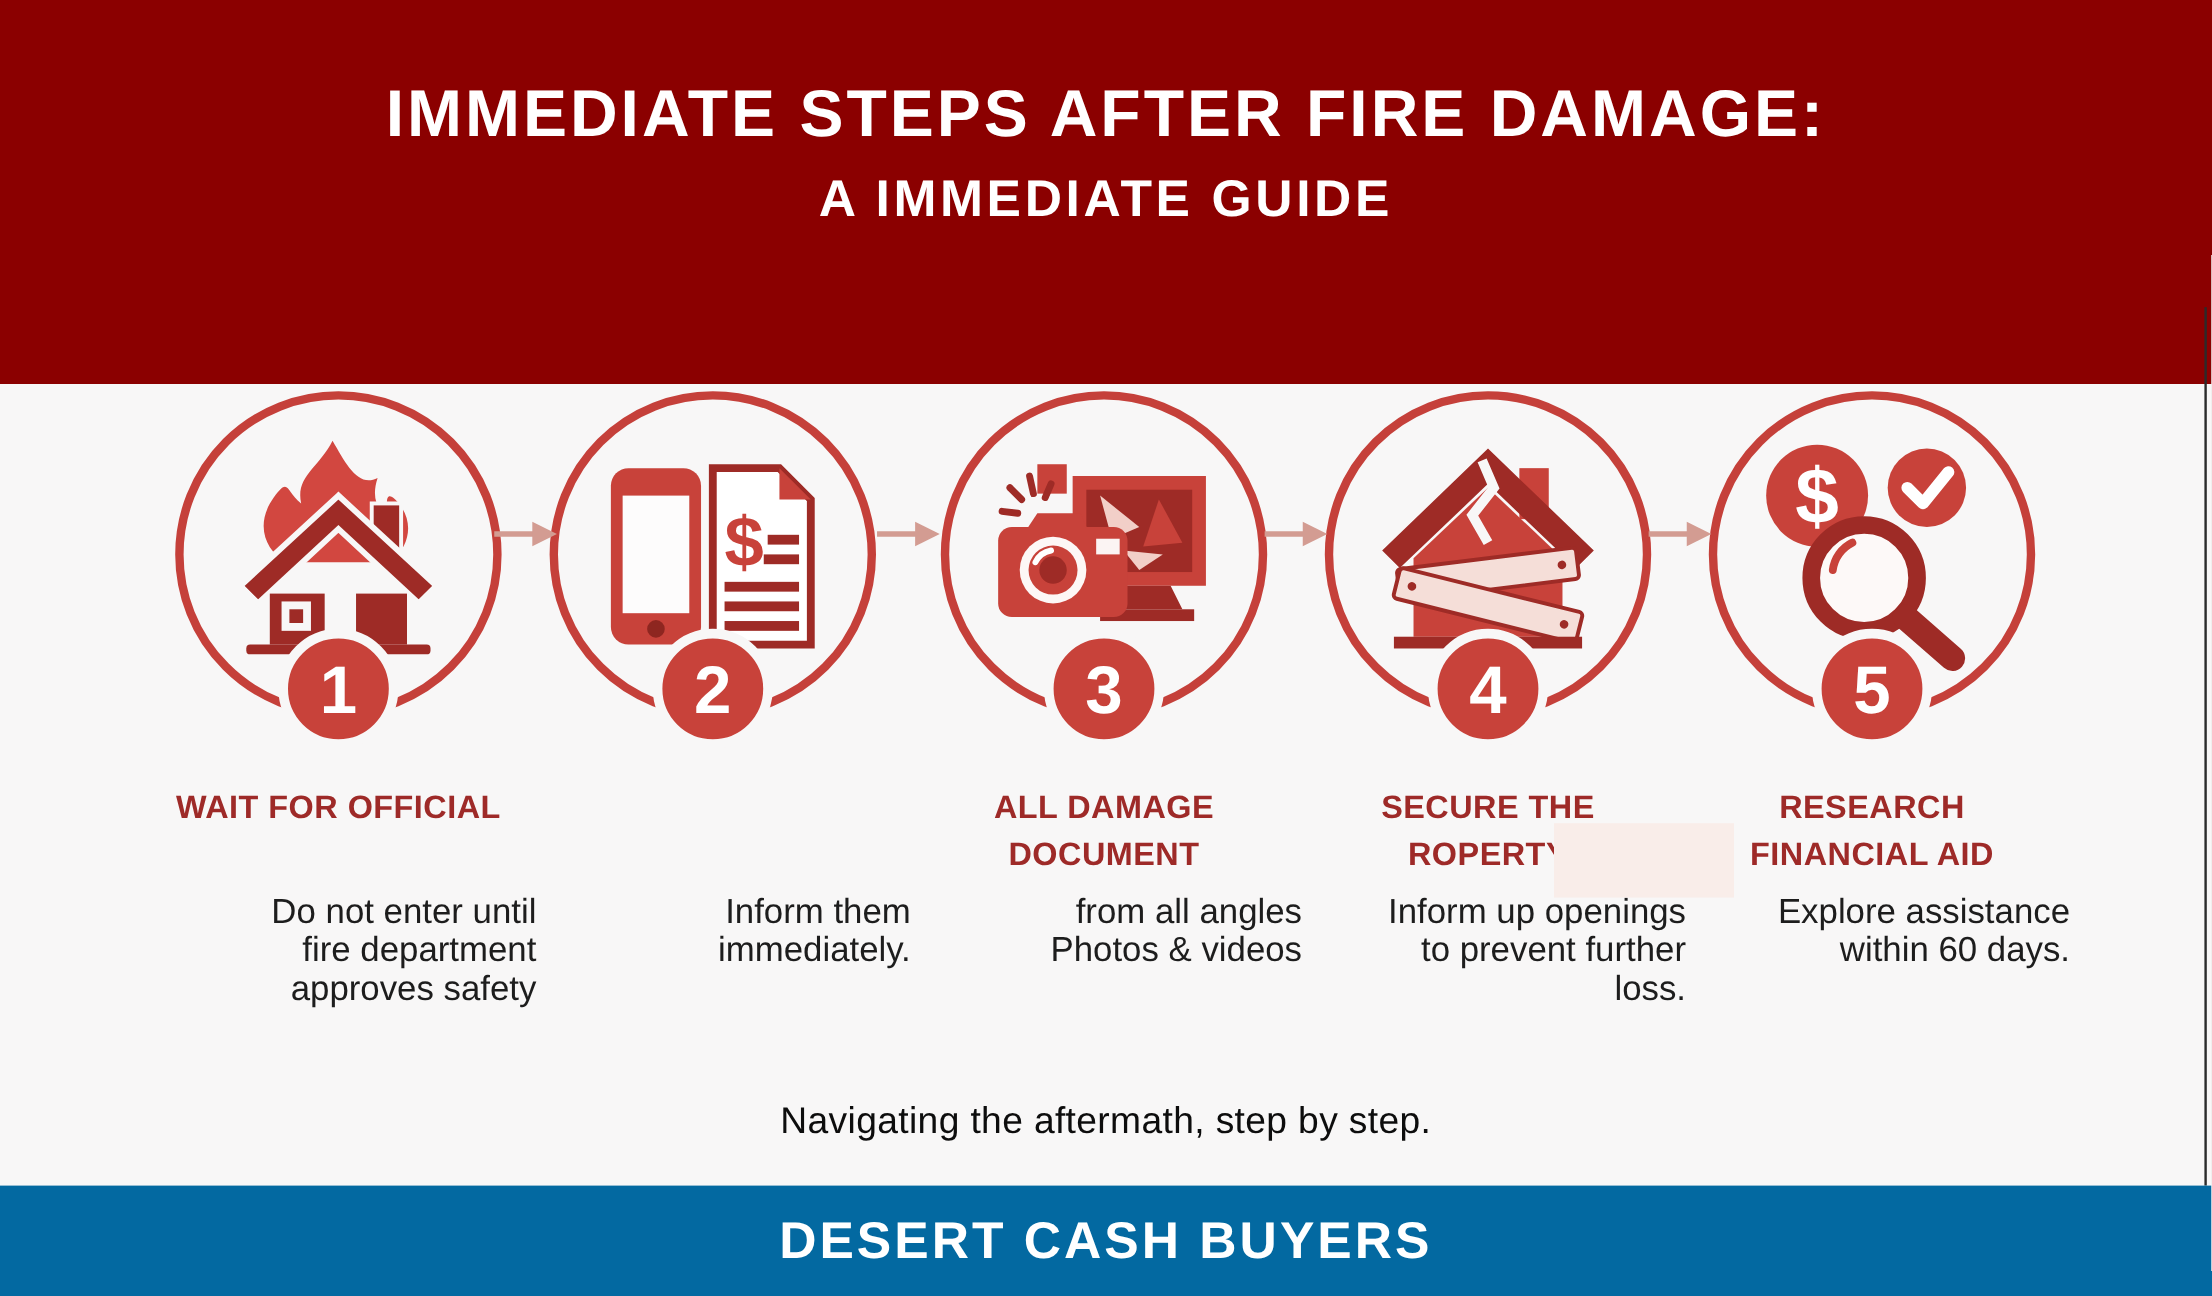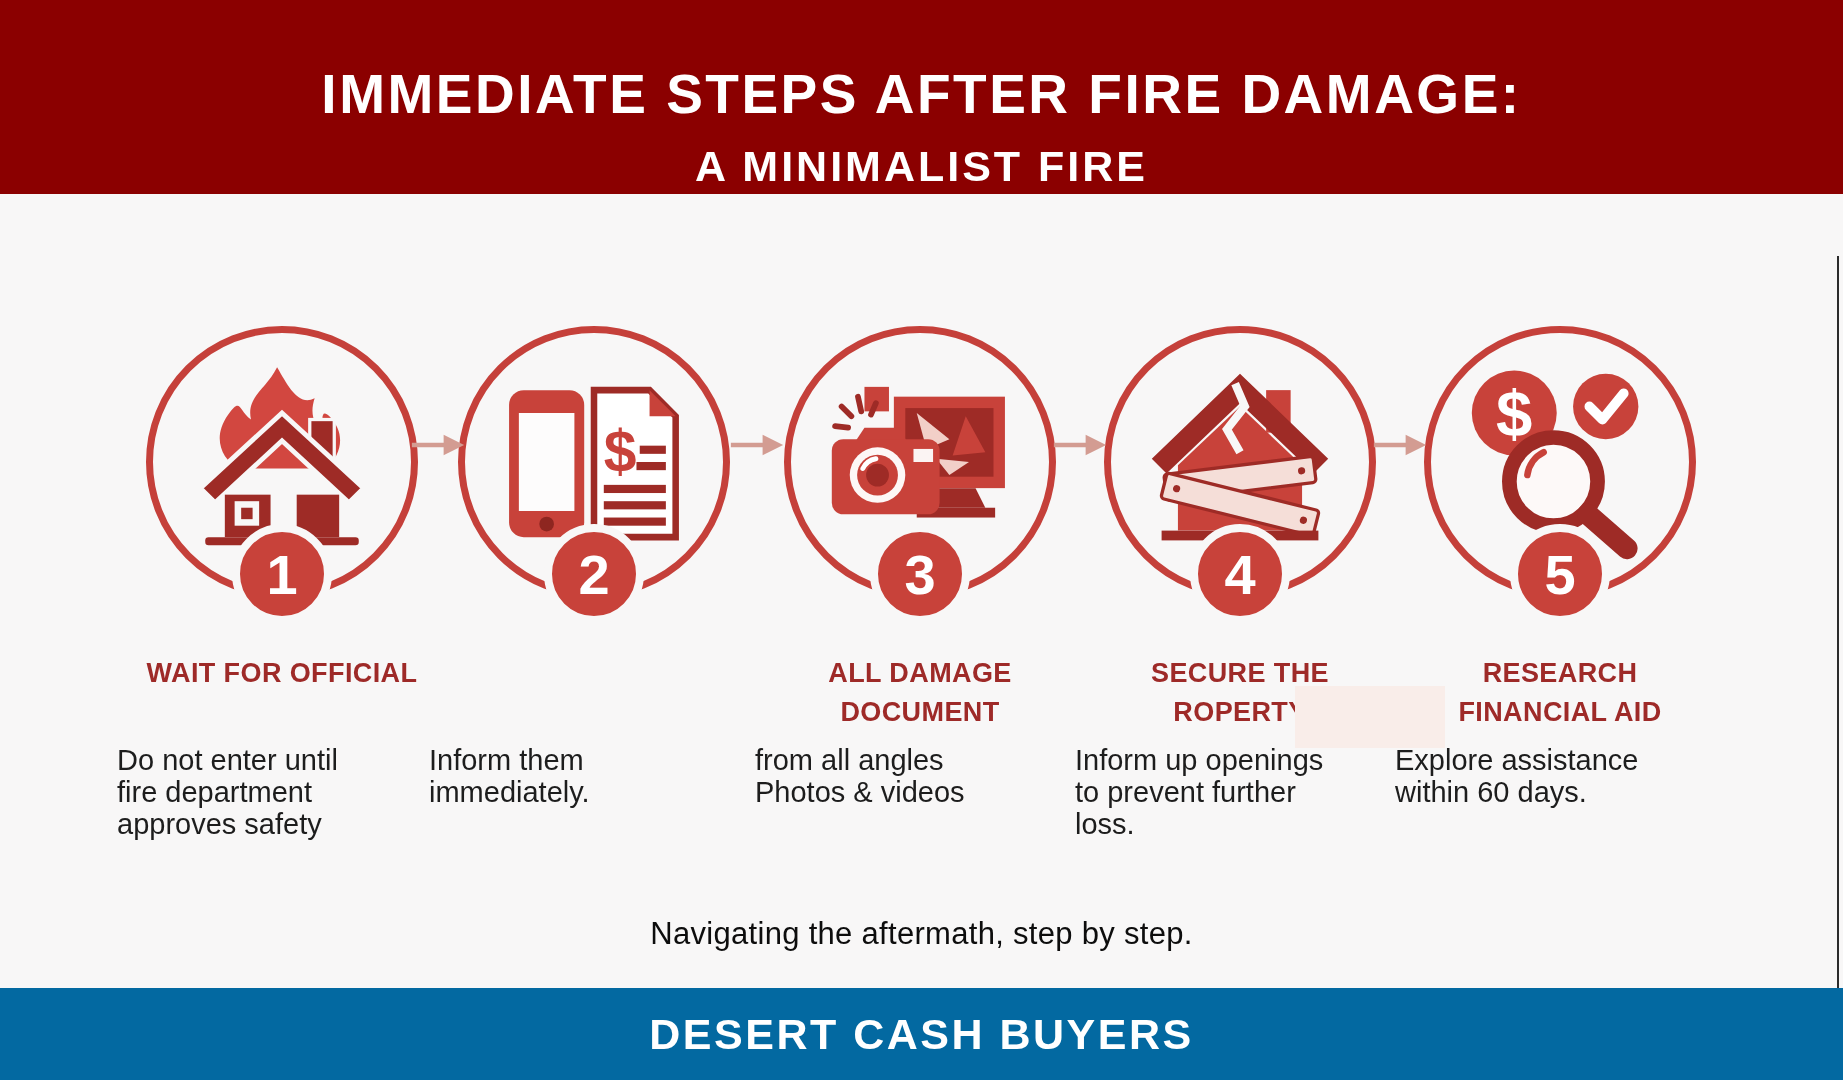--- a/index.html
+++ b/index.html
@@ -8,21 +8,21 @@
     width: 1843px;
     height: 1080px;
     background: #F8F7F7;
     overflow: hidden;
     font-family: "Liberation Sans", sans-serif;
   }
 
   
   .header {
     position: absolute; top: 0; left: 0;
-    width: 100%; height: 194px;
+    width: 100%; height: 320px;
     background: #8B0000;
     color: #FFFFFF;
     text-align: center;
   }
   .header .title {
     padding-top: 62px;
     font-size: 55px;
     font-weight: bold;
     letter-spacing: 2.5px;
   }
@@ -79,21 +79,21 @@
     color: #9E2A28;
     font-size: 27px;
     font-weight: bold;
     letter-spacing: 0.4px;
     line-height: 39px;
   }
   .step-desc {
     position: absolute;
     left: 5px; top: 488px;
     width: 330px;
-    text-align: left;
+    text-align: right;
     color: #1D1D1D;
     font-size: 29px;
     line-height: 32px;
   }
 
   
   .arrow {
     position: absolute;
     top: 430px;
     width: 56px; height: 30px;
@@ -141,21 +141,21 @@
     letter-spacing: 2.5px;
   }
 </style>
 </head>
 <body>
 
 <div class="page">
 
   <div class="header">
     <div class="title">IMMEDIATE STEPS AFTER FIRE DAMAGE:</div>
-    <div class="subtitle">A MINIMALIST FIRE</div>
+    <div class="subtitle">A IMMEDIATE GUIDE</div>
   </div>
 
   <div class="step step-1">
     <div class="big-circle">
       <svg viewBox="0 0 120 120">
         <path d="M57 2 C50 16 38 20 41 34 C33 28 35 20 27 31 C17 45 23 58 33 64 L87 64 C97 55 99 42 89 32 C84 27 84 34 86 40 C79 38 77 30 80 21 C70 26 64 14 57 2 Z" fill="#D24740"></path>
         <rect x="77" y="34" width="15" height="26" fill="#9E2B26" stroke="#F8F7F7" stroke-width="2"></rect>
         <path d="M60 30 L10 76 L19 85 L60 47 L101 85 L110 76 Z" fill="#9E2B26" stroke="#F8F7F7" stroke-width="3"></path>
         <rect x="25" y="80" width="70" height="26" fill="#9E2B26"></rect>
         <rect x="53" y="76" width="16" height="30" fill="#F8F7F7"></rect>

